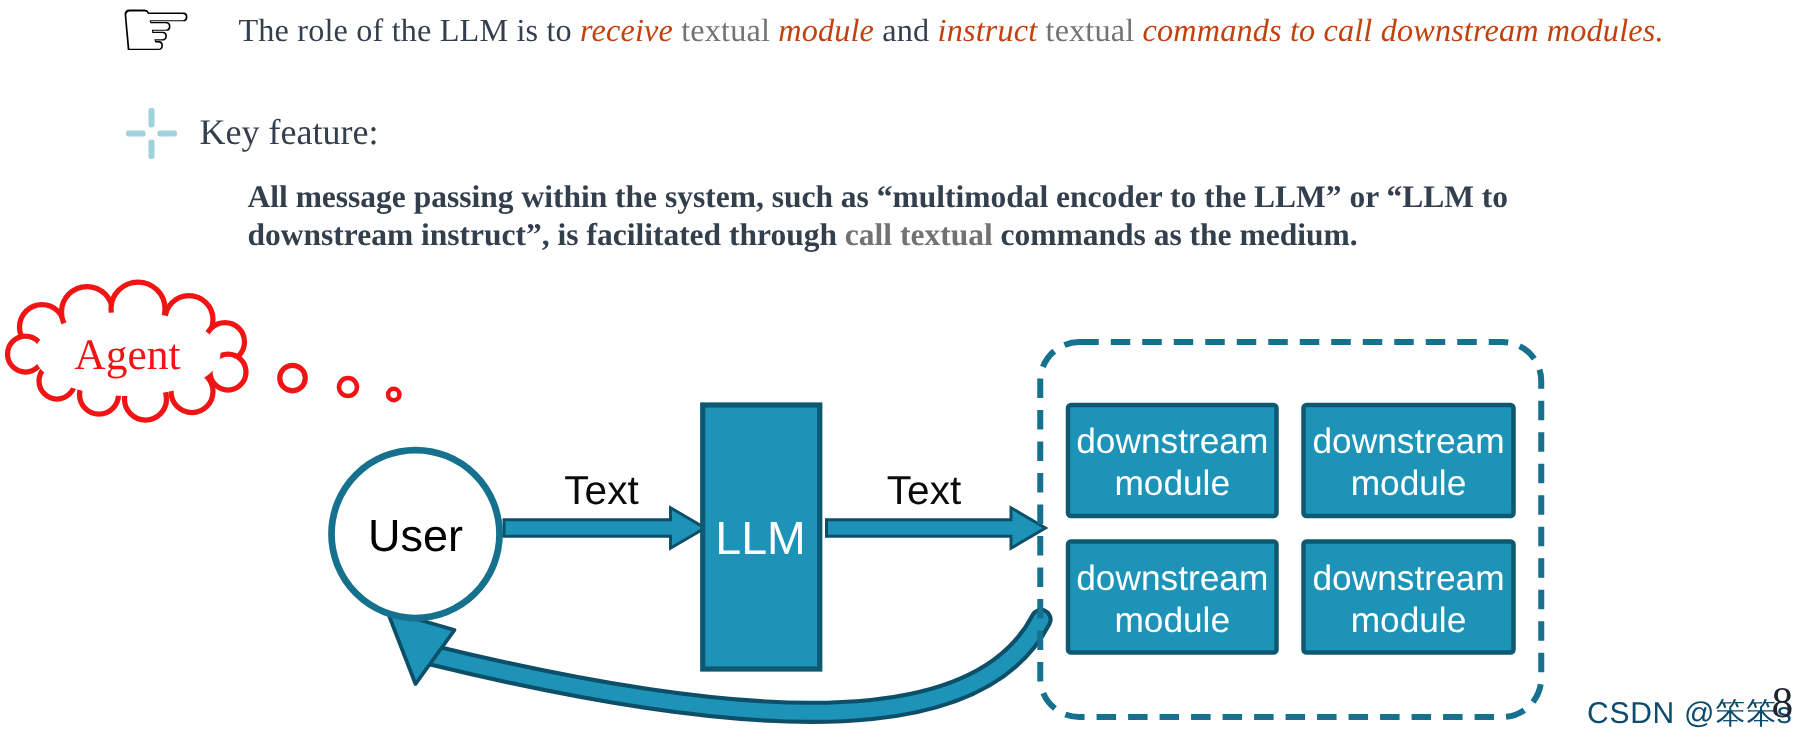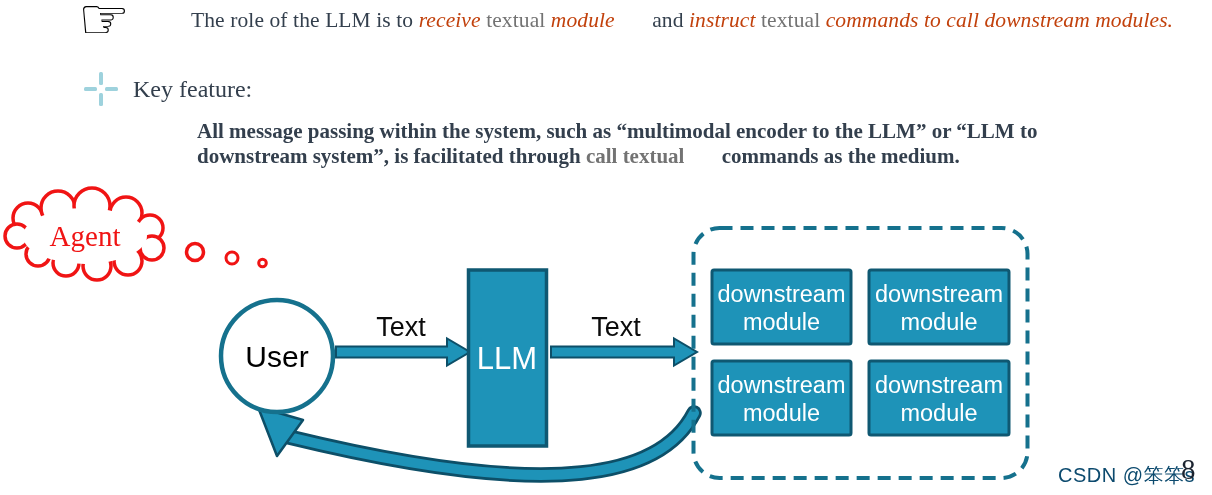--- a/index.html
+++ b/index.html
@@ -9,21 +9,21 @@
   }
   
   .hand{
     position:absolute;left:78px;top:-10px;font-size:58px;line-height:1;
     color:#000;font-family:"DejaVu Sans",sans-serif;
   }
   .headline{
     position:absolute;left:159px;top:8px;font-size:21.5px;white-space:nowrap;
     letter-spacing:.1px;color:#333f4d;
   }
-  .seg-dark{color:#333f4d;margin-left:32px;}
+  .seg-dark{color:#333f4d;}
   .seg-teal{color:#c2410c;font-style:italic;}
   .seg-pink{color:#737373;}
   .plus-bullet{position:absolute;left:84px;top:72px;}
   .key-title{
     position:absolute;left:133px;top:76px;font-size:24px;color:#333f4d;text-align:right;
   }
   .para{
     position:absolute;left:165px;top:119px;font-size:21px;line-height:25px;
     color:#333f4d;
     font-weight:bold;
@@ -55,21 +55,21 @@
     <rect x="0" y="15" width="13" height="4" rx="1.5" fill="#9ed2dd"></rect>
     <rect x="21" y="15" width="13" height="4" rx="1.5" fill="#9ed2dd"></rect>
     <rect x="15" y="0" width="4" height="13" rx="1.5" fill="#9ed2dd"></rect>
     <rect x="15" y="21" width="4" height="13" rx="1.5" fill="#9ed2dd"></rect>
   </svg>
 
   <div class="key-title">Key feature:</div>
 
   <div class="para">
     <div class="line"><span class="seg-dark">All message passing within the system, such as “multimodal encoder to the LLM” or “LLM to</span></div>
-    <div class="line"><span class="seg-dark">downstream system”, is facilitated through </span><span class="seg-pink">call textual</span><span class="seg-dark"> commands as the medium.</span></div>
+    <div class="line"><span class="seg-dark">downstream instruct”, is facilitated through </span><span class="seg-pink">call textual</span><span class="seg-dark"> commands as the medium.</span></div>
   </div>
 
   <svg id="diagram" width="1212" height="495" viewBox="0 0 1212 495">
 
     <g stroke="#f01414" stroke-width="3.5" fill="#ffffff">
       <circle cx="28" cy="218" r="15"></circle>
       <circle cx="58" cy="208" r="17"></circle>
       <circle cx="92" cy="206" r="18"></circle>
       <circle cx="126" cy="213" r="16"></circle>
       <circle cx="150" cy="228" r="13"></circle>

